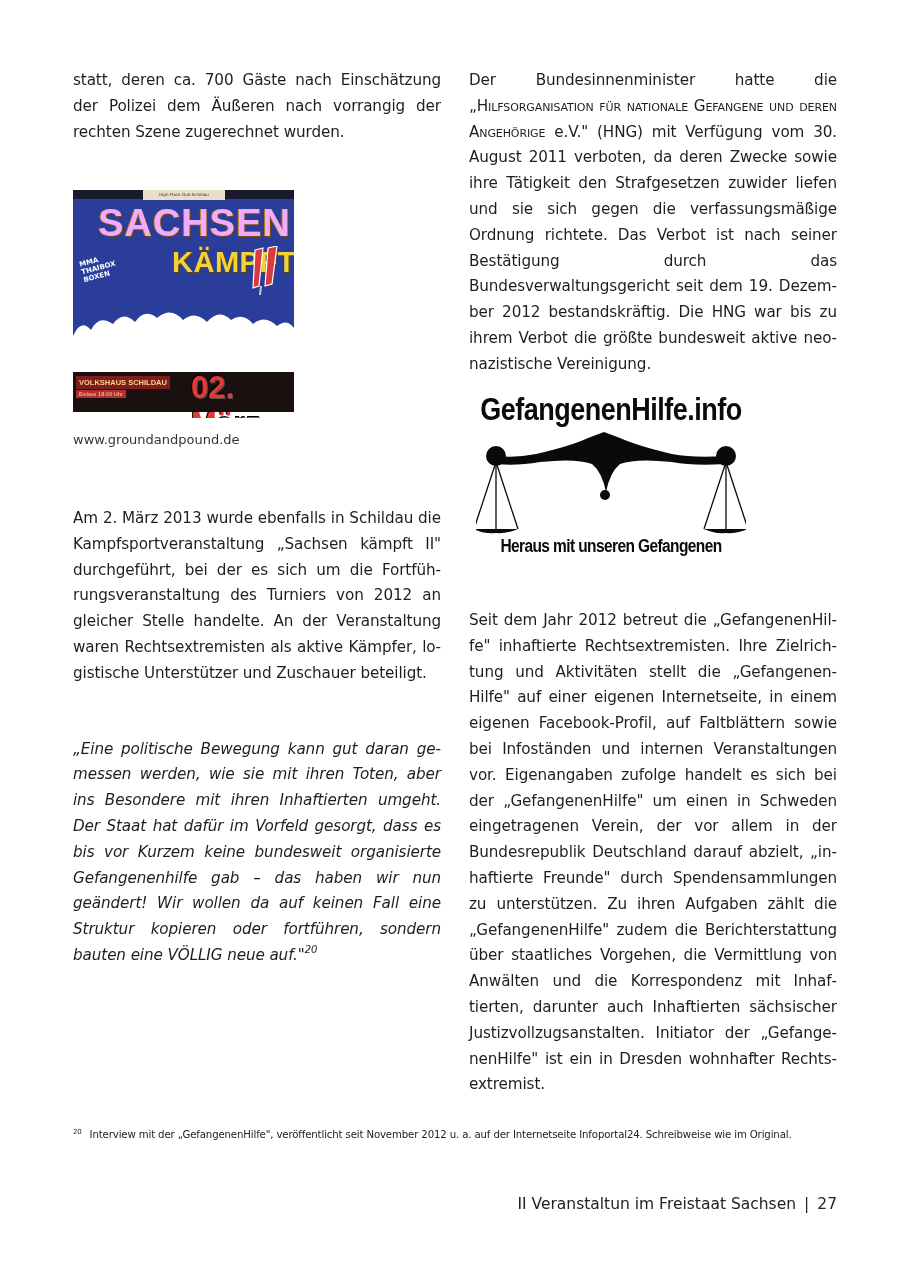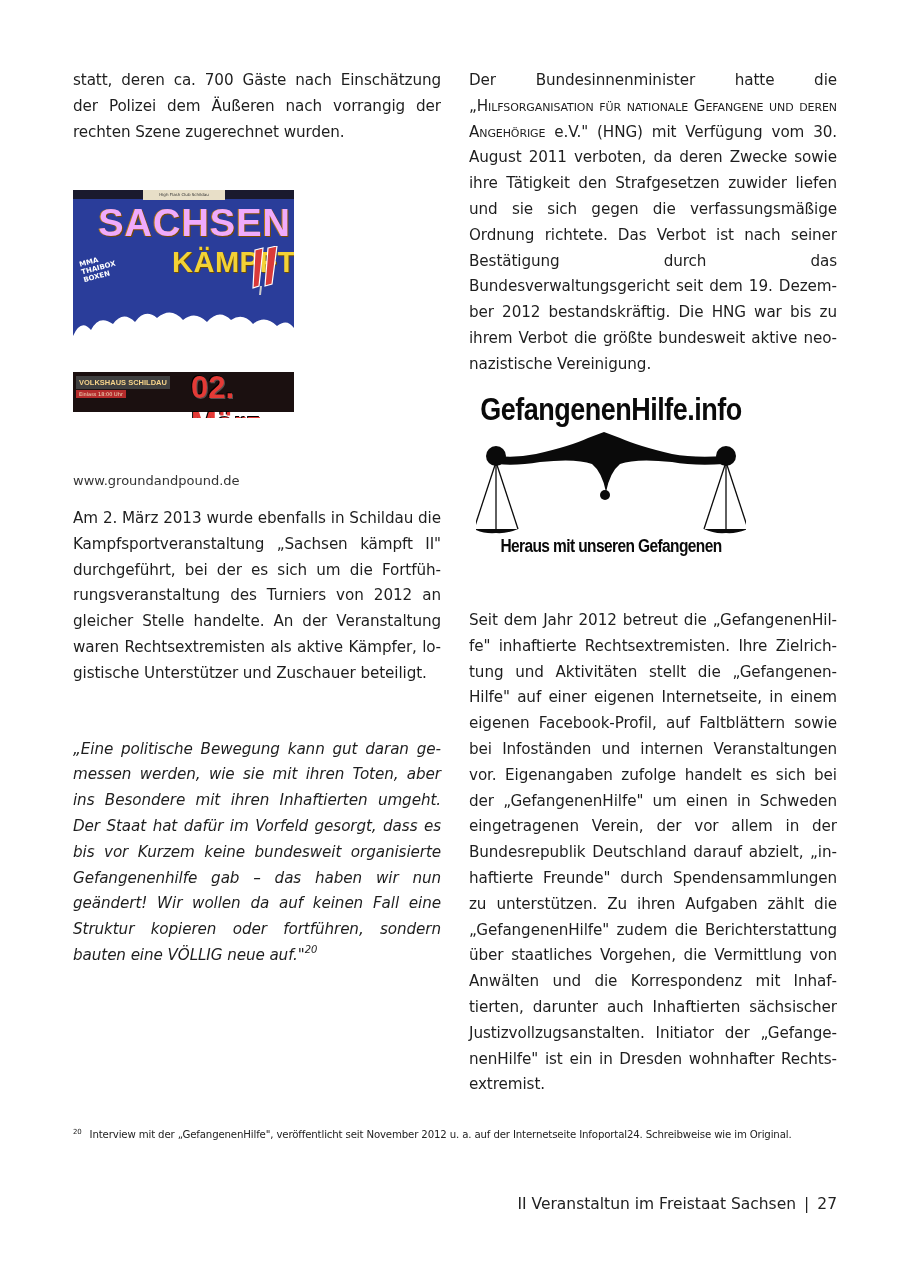--- a/index.html
+++ b/index.html
@@ -25,28 +25,28 @@
   .poster .title1 { position: absolute; left: 4px; top: 14px; width: 214px; text-align: right;
                     font-family: "Liberation Sans", sans-serif; font-weight: bold; font-size: 38px; line-height: 38px;
                     color: #f0abfc; text-shadow: 1px 1px 0 #7a4b00, -1px 0 0 #b47c10; letter-spacing: 1px; }
   .poster .title2 { position: absolute; left: 55px; top: 56px; font-family: "Liberation Sans", sans-serif;
                     font-weight: bold; font-size: 29px; color: #f3d235; text-shadow: 1px 1px 0 #6d4a00; letter-spacing: 0.5px; margin-left: 44px; }
   .poster .two { position: absolute; left: 178px; top: 56px; width: 30px; height: 50px; }
   .poster .mma { position: absolute; left: 8px; top: 66px; font-size: 7px; color: #fff; transform: rotate(-15deg);
                  font-weight: bold; line-height: 8px; }
   .poster .crowd { position: absolute; left: 0; top: 118px; width: 221px; height: 110px; }
   .poster .ribbon { position: absolute; left: 0; top: 182px; width: 221px; height: 40px; background: #1b1010; }
-  .poster .venue { position: absolute; left: 3px; top: 186px; background: #404040; color: #f6d38a; font-size: 7.5px;
+  .poster .venue { position: absolute; left: 3px; top: 186px; background: #7f1d1d; color: #f6d38a; font-size: 7.5px;
                    font-weight: bold; padding: 2px 3px; font-family: "Liberation Sans", sans-serif; }
   .poster .venue2 { position: absolute; left: 3px; top: 200px; background: #b52c2c; color: #f0e0c0; font-size: 5px;
                     padding: 1px 3px; }
   .poster .date { position: absolute; left: 118px; top: 180px; color: #e43a36; font-family: "Liberation Sans", sans-serif;
                   font-weight: bold; font-size: 31px; text-shadow: 1px 1px 0 #fff4, -1px -1px 0 #000; }
 
-  .caption { position: absolute; left: 73px; top: 432px; font-size: 13px; color: #333; margin-top: 41px; }
+  .caption { position: absolute; left: 73px; top: 432px; font-size: 13px; color: #333; }
 
   .logo { position: absolute; left: 476px; top: 392px; width: 290px; height: 170px; }
   .logo .ltitle { position: absolute; left: 0; top: 0; width: 270px; text-align: center;
                   font-family: "Liberation Sans", sans-serif; font-weight: bold; font-size: 27px; color: #0a0a0a;
                   letter-spacing: -0.5px; transform: scaleY(1.15); transform-origin: top; }
   .logo svg { position: absolute; left: 0; top: 40px; }
   .logo .lsub { position: absolute; left: 0; top: 144px; width: 270px; text-align: center;
                 font-family: "Liberation Sans", sans-serif; font-weight: bold; font-size: 15.5px; color: #0a0a0a;
                 letter-spacing: -0.6px; transform: scaleY(1.15); transform-origin: top; }
 

